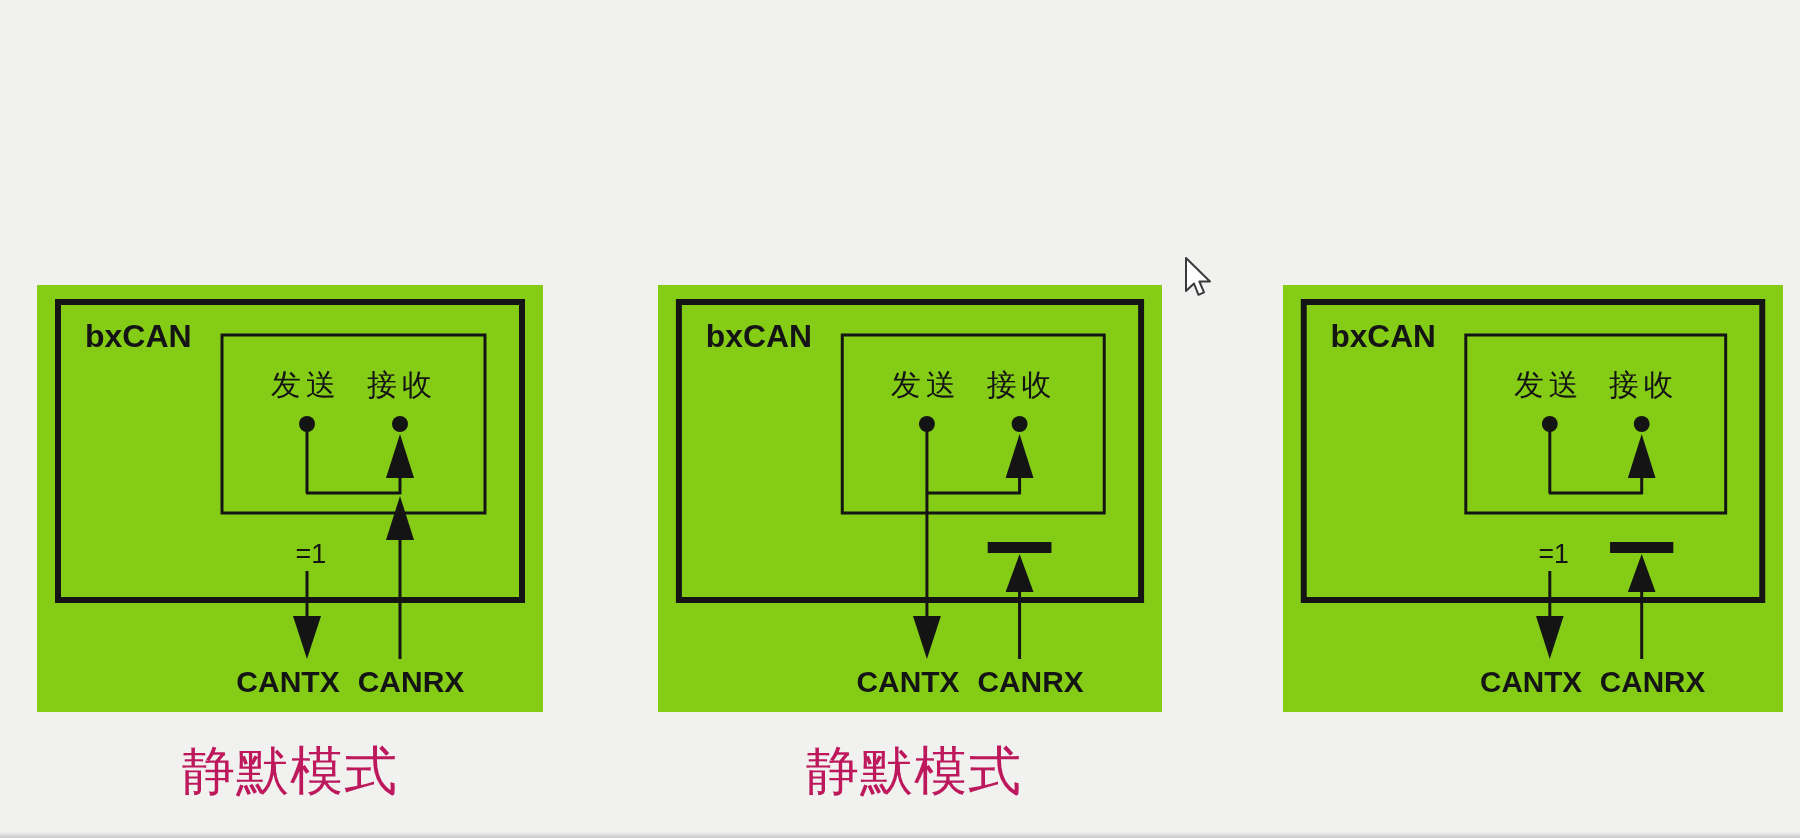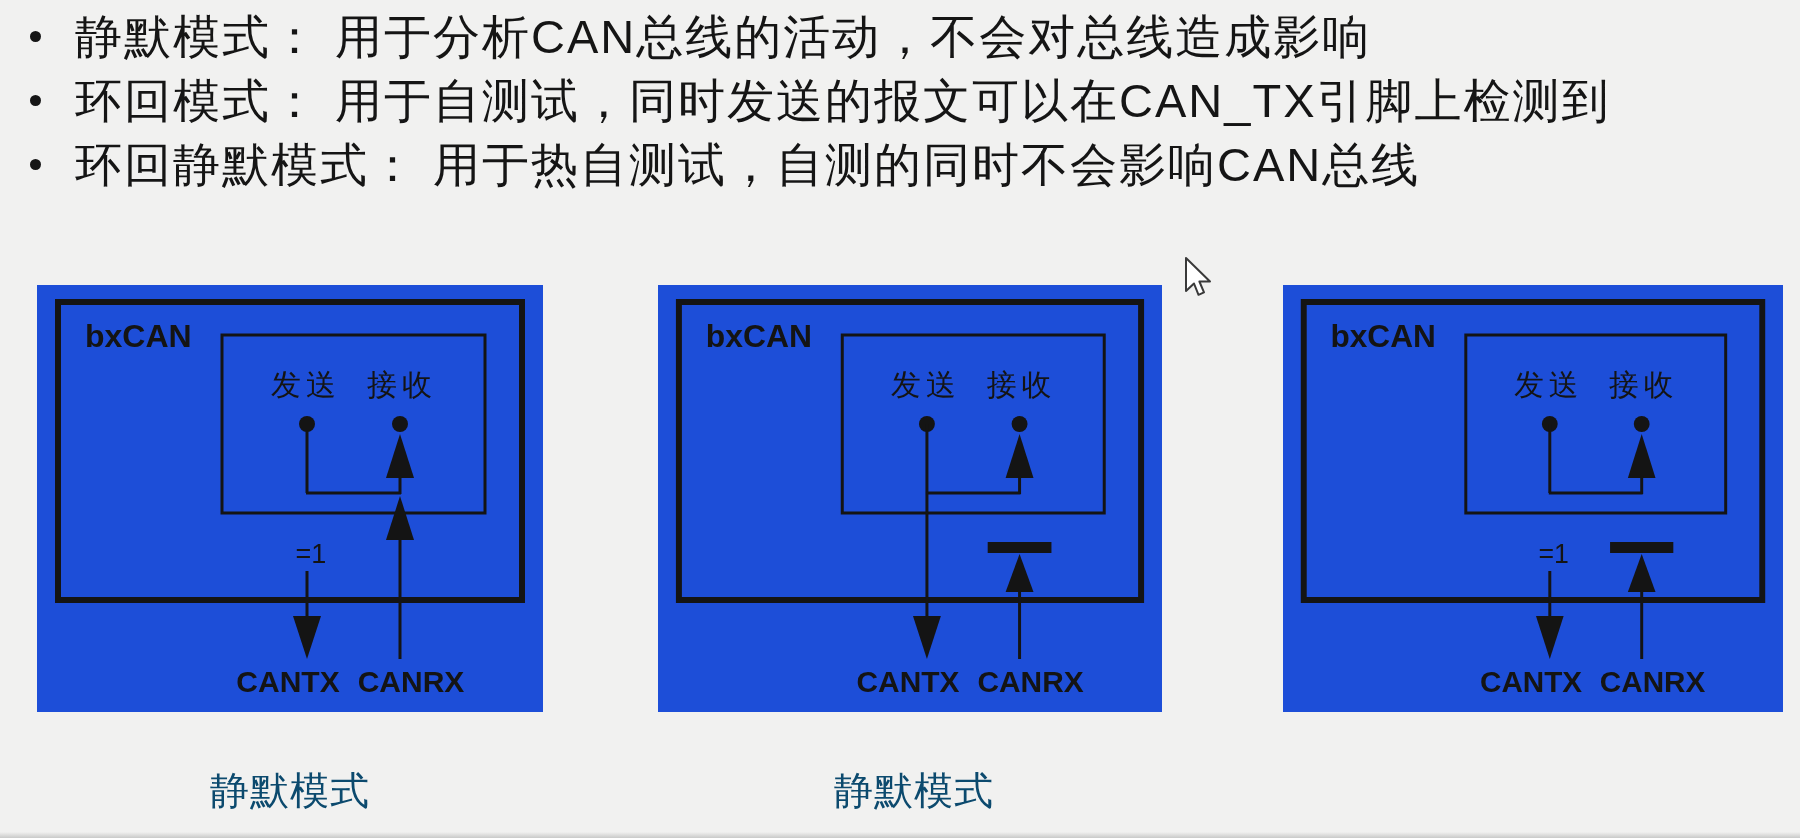--- a/index.html
+++ b/index.html
@@ -36,33 +36,33 @@
     width: 11px;
     height: 11px;
     border-radius: 50%;
     background: #161616;
   }
   
   .panel {
     position: absolute;
     top: 285px;
     height: 427px;
-    background: #1d4ed8;
+    background: #84cc16;
   }
   .panel svg { display: block; width: 100%; height: 100%; }
   #panel-silent   { left: 37px;   width: 506px; }
   #panel-loopback { left: 658px;  width: 504px; }
   #panel-loopsilent { left: 1283px; width: 500px; }
   
   .caption {
     position: absolute;
-    top: 764px;
+    top: 736px;
     transform: translateX(-50%);
-    font-size: 39px;
-    color: #0c4a6e;
+    font-size: 53px;
+    color: #be185d;
     white-space: nowrap;
     letter-spacing: 1px;
   }
   #caption-1 { left: 290px; }
   #caption-2 { left: 914px; }
   #caption-3 { left: 1579px; }
   
   .cursor {
     position: absolute;
     width: 31px;
@@ -76,25 +76,20 @@
     left: 0; right: 0; bottom: 0;
     height: 6px;
     background: linear-gradient(to bottom, rgba(241,241,240,0), #c9cac9);
   }
 </style>
 </head>
 <body>
 
 <div id="stage">
 
-  <ul class="bullets">
-    <li><span>静默模式： 用于分析CAN总线的活动，不会对总线造成影响</span></li>
-    <li><span>环回模式： 用于自测试，同时发送的报文可以在CAN_TX引脚上检测到</span></li>
-    <li><span>环回静默模式： 用于热自测试，自测的同时不会影响CAN总线</span></li>
-  </ul>
 
   <div class="panel" id="panel-silent">
     <svg class="panel-svg" viewBox="0 0 506 427" preserveAspectRatio="none">
         <rect x="21" y="17" width="464" height="298" fill="none" stroke="#141414" stroke-width="6"></rect>
         <text x="48" y="62" fill="#141414" font-size="32" font-weight="bold" text-anchor="start" font-family="&quot;Liberation Sans&quot;, sans-serif" letter-spacing="0">bxCAN</text>
         <rect x="185" y="50" width="263" height="178" fill="none" stroke="#141414" stroke-width="3"></rect>
         <text x="269" y="110" fill="#141414" font-size="30" font-weight="normal" text-anchor="middle" font-family="&quot;Liberation Sans&quot;, sans-serif" letter-spacing="5">发送</text>
         <text x="365" y="110" fill="#141414" font-size="30" font-weight="normal" text-anchor="middle" font-family="&quot;Liberation Sans&quot;, sans-serif" letter-spacing="5">接收</text>
         <circle cx="270" cy="139" r="8" fill="#141414"></circle>
         <circle cx="363" cy="139" r="8" fill="#141414"></circle>

